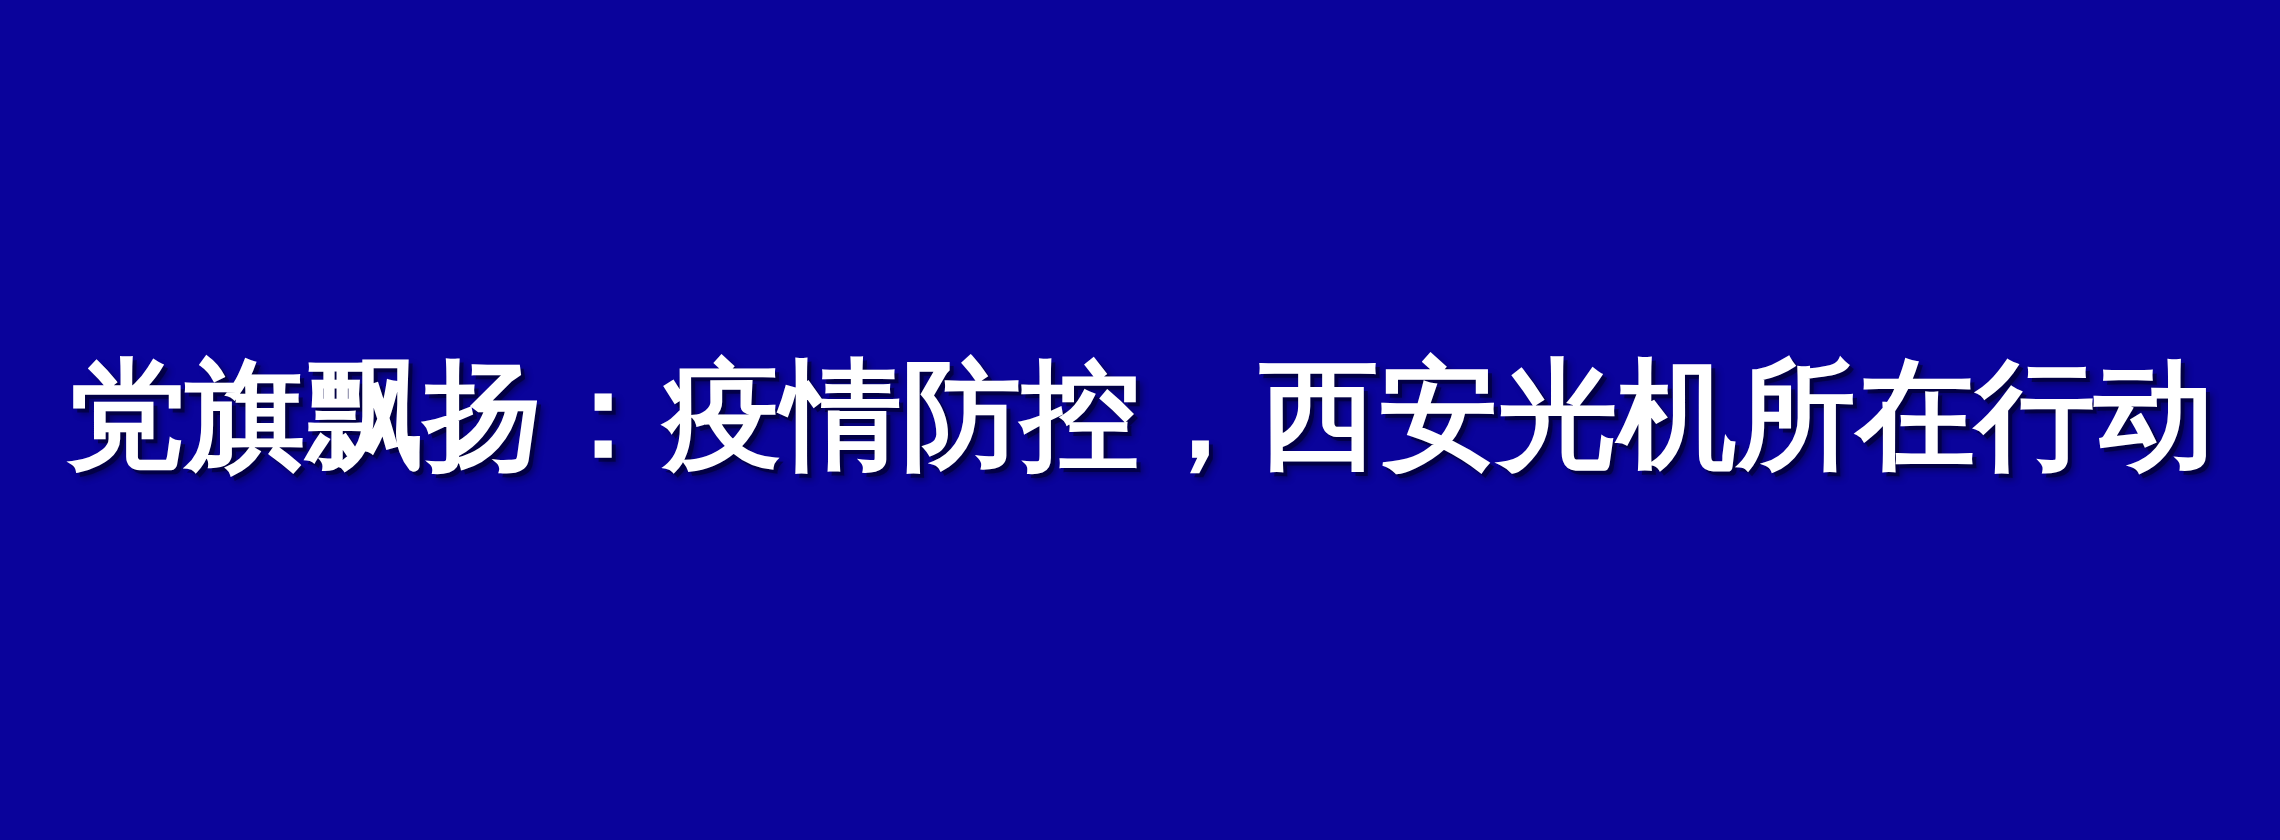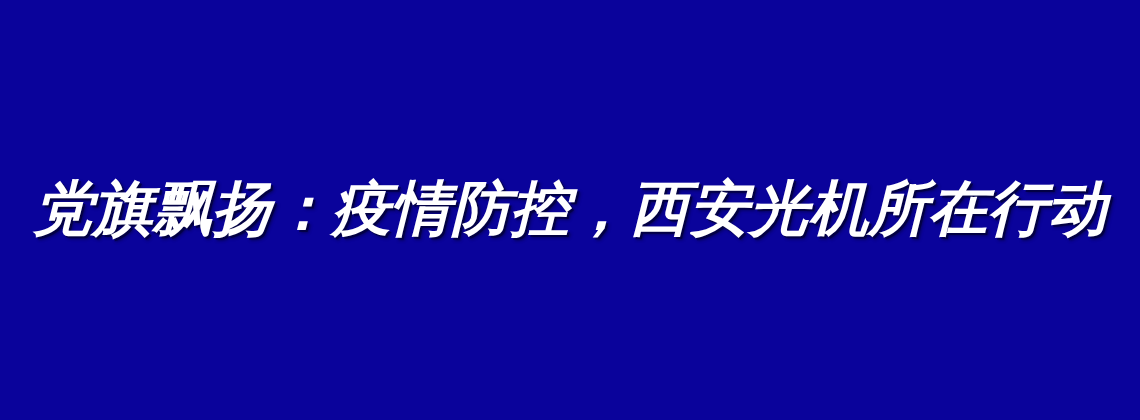--- a/index.html
+++ b/index.html
@@ -19,21 +19,20 @@
   #banner {
     position: relative;
     width: 1140px;
     height: 420px;
     box-sizing: border-box;
     display: flex;
     align-items: center;
     justify-content: center;
     background: #0a039b;
     overflow: hidden;
-    font-style: italic;
   }
 
   
   #headline {
     display: block;
     width: 100%;
     text-align: center;
     color: #ffffff;
     font-family: "DejaVu Sans", "Liberation Sans", sans-serif;
     font-weight: 700;

